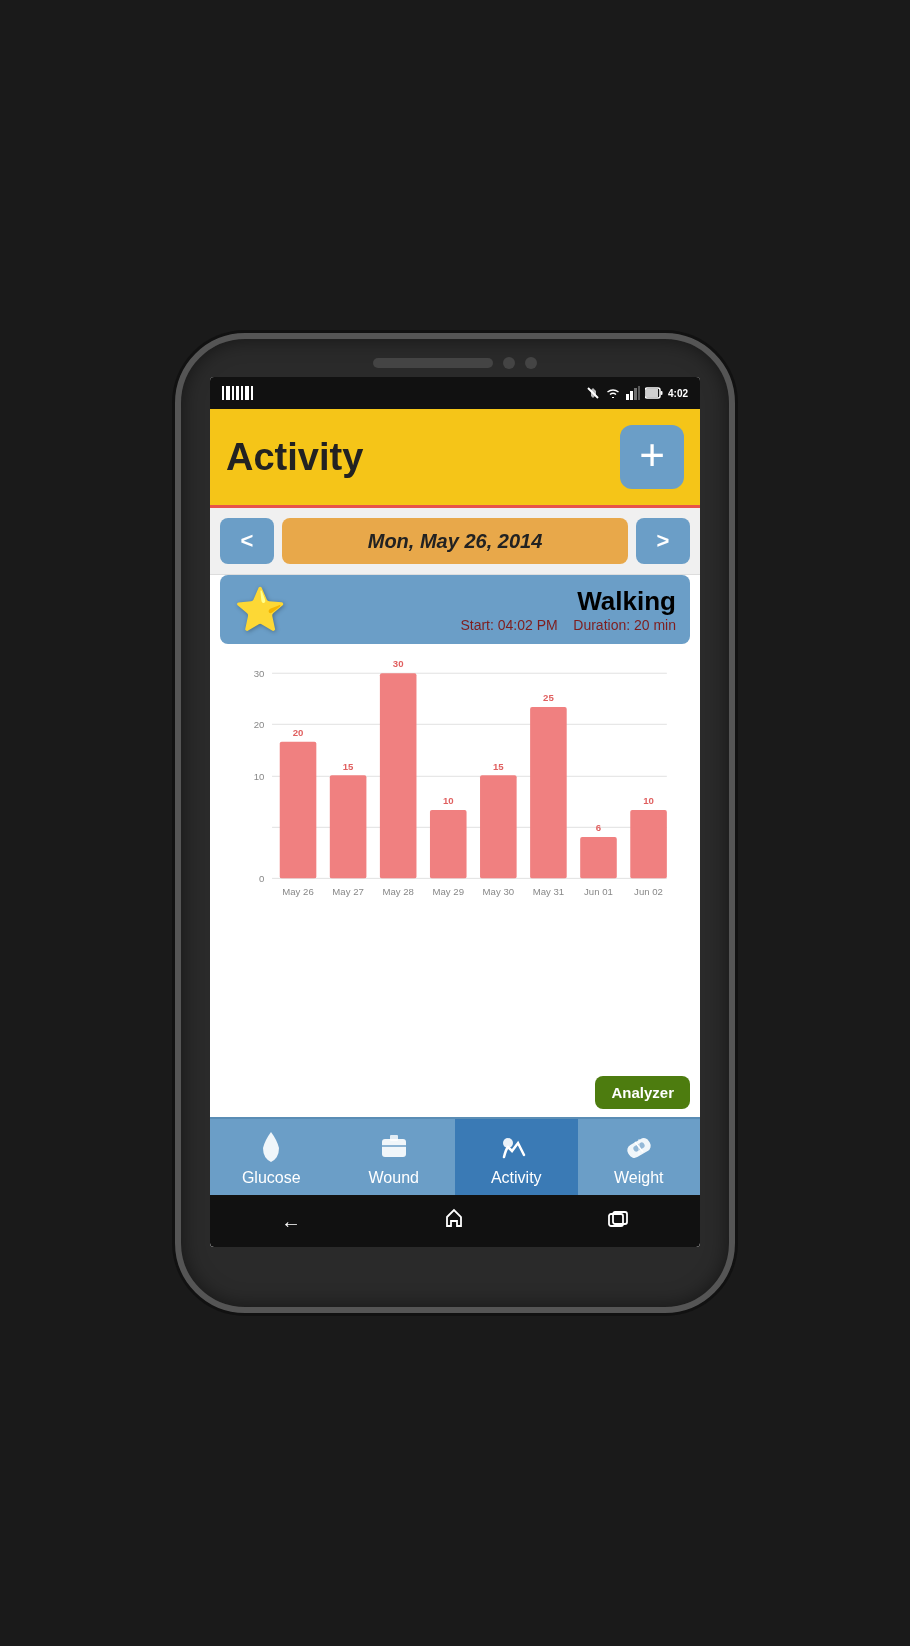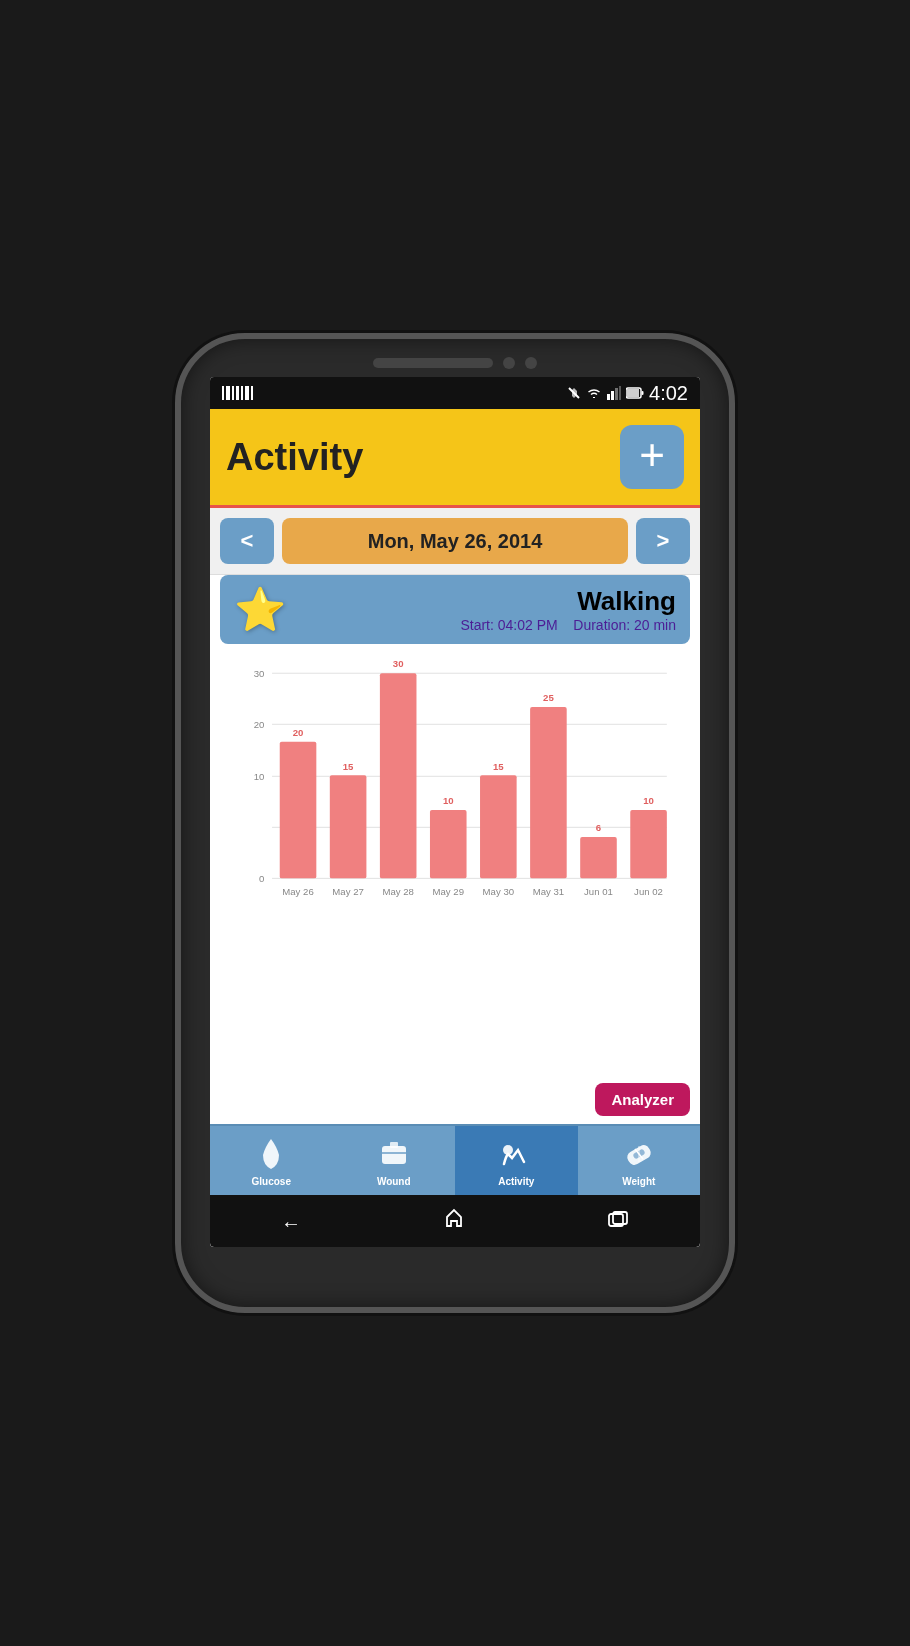--- a/index.html
+++ b/index.html
@@ -146,20 +146,21 @@
       flex: 1;
       background: #e8a84a;
       border-radius: 8px;
       height: 46px;
       display: flex;
       align-items: center;
       justify-content: center;
       font-size: 20px;
       font-weight: bold;
       color: #222;
+      font-style: italic;
     }
     
     .activity-entry {
       background: #6b9ec7;
       margin: 0 10px 0;
       border-radius: 8px;
       display: flex;
       align-items: center;
       padding: 10px 14px;
       gap: 14px;
@@ -173,21 +174,21 @@
       flex: 1;
       text-align: right;
     }
     .activity-name {
       font-size: 26px;
       font-weight: bold;
       color: #000000;
     }
     .activity-details {
       font-size: 14px;
-      color: #4c1d95;
+      color: #7f1d1d;
       margin-top: 0;
     }
     
     .chart-area {
       flex: 1;
       background: #fff;
       padding: 10px 10px 0;
       position: relative;
       overflow: hidden;
     }
@@ -197,21 +198,21 @@
       position: relative;
     }
     .chart-svg {
       width: 100%;
       height: 100%;
     }
     .analyzer-btn {
       position: absolute;
       bottom: 8px;
       right: 10px;
-      background: #be185d;
+      background: #4d7c0f;
       color: #fff;
       border: none;
       border-radius: 8px;
       padding: 8px 16px;
       font-size: 15px;
       font-weight: bold;
       cursor: pointer;
     }
     
     .bottom-nav {
@@ -227,23 +228,23 @@
       align-items: center;
       justify-content: center;
       padding: 10px 4px 8px;
       cursor: pointer;
       gap: 4px;
     }
     .nav-item.active {
       background: #3a7ab5;
     }
     .nav-item-label {
-      font-size: 10px;
-      color: #fff;
-      font-weight: bold;
+      font-size: 16px;
+      color: #fff;
+      font-weight: normal;
     }
     .nav-icon {
       width: 36px;
       height: 36px;
       display: flex;
       align-items: center;
       justify-content: center;
     }
     
     .android-bar {
@@ -314,21 +315,21 @@
             <rect x="0" y="8" width="3" height="6" fill="white"></rect>
             <rect x="4" y="5" width="3" height="9" fill="white"></rect>
             <rect x="8" y="2" width="3" height="12" fill="white" opacity="0.4"></rect>
             <rect x="12" y="0" width="2" height="14" fill="white" opacity="0.3"></rect>
           </svg>
         <svg width="18" height="12" viewBox="0 0 18 12">
             <rect x="0" y="1" width="15" height="10" rx="2" stroke="white" stroke-width="1.5" fill="none"></rect>
             <rect x="1" y="2" width="12" height="8" fill="white" opacity="0.8"></rect>
             <rect x="15.5" y="4" width="2" height="4" rx="1" fill="white"></rect>
           </svg>
-        <span style="font-size:20px;font-weight:normal">4:02</span>
+        <span style="font-size:10px;font-weight:bold">4:02</span>
       </div>
     </div>
 
     <div class="app-header">
       <div class="app-header-title">Activity</div>
       <div class="add-button">
         <span class="add-button-plus">+</span>
       </div>
     </div>
 

